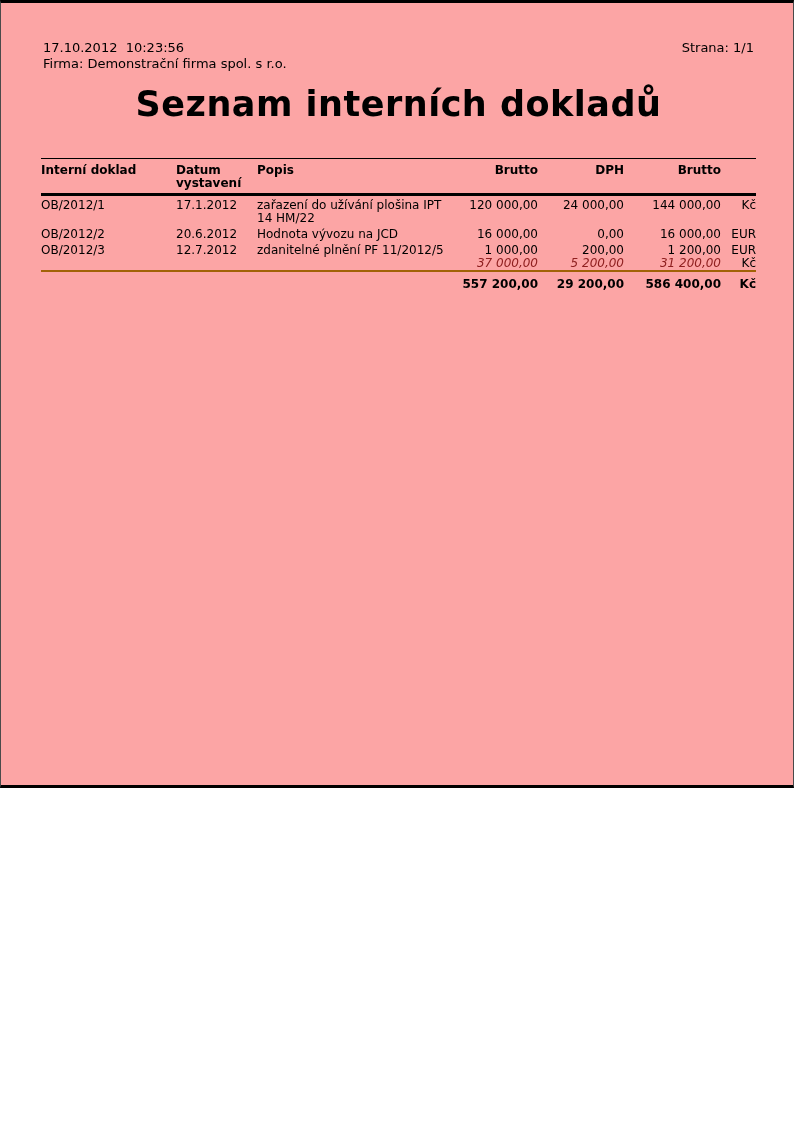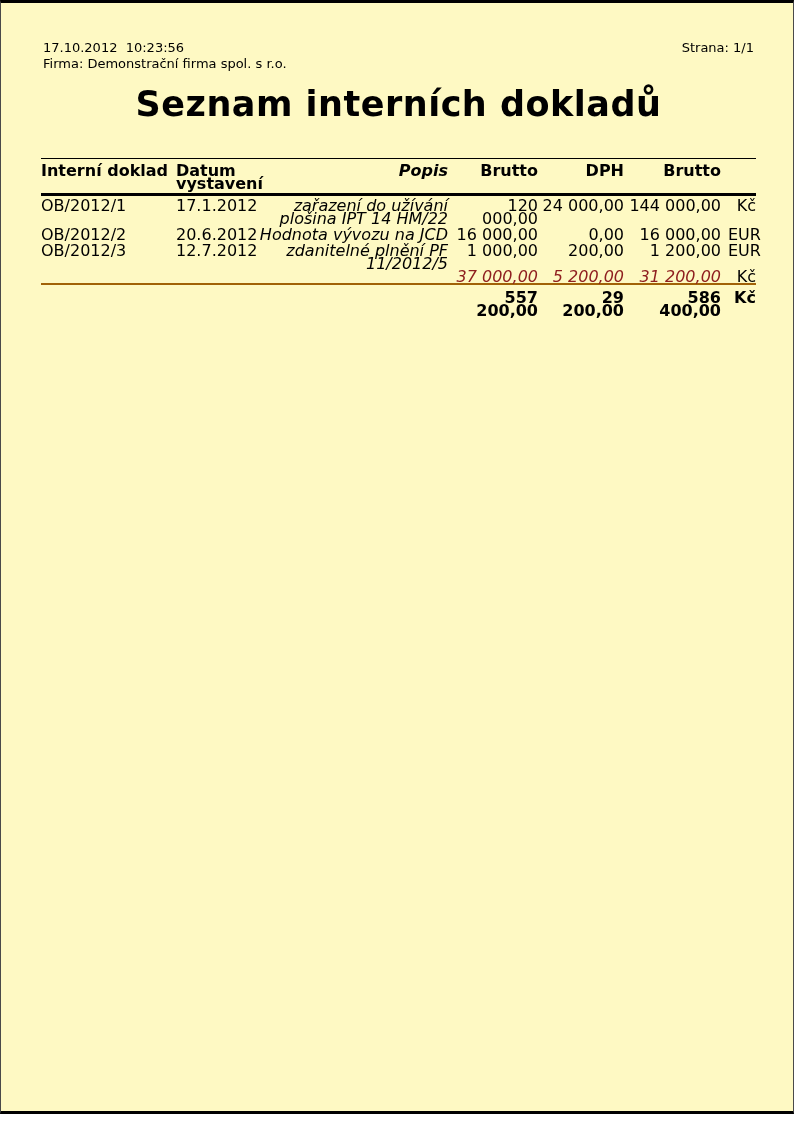--- a/index.html
+++ b/index.html
@@ -1,22 +1,22 @@
 <!DOCTYPE html>
 <html style="--alt-color: #8f2020;"><head>
 <meta charset="utf-8">
 <style>
   html, body { margin: 0; padding: 0; background: #ffffff; }
   body { font-family: "DejaVu Sans", "Liberation Sans", sans-serif; color: #000; }
 
   .page {
     box-sizing: border-box;
     width: 794px;
-    height: 1114px;
-    background: #fef9c3;
+    height: 788px;
+    background: #fca5a5;
     border-top: 3px solid #000;
     border-bottom: 3px solid #000;
     border-left: 1px solid #4a4a4a;
     border-right: 1px solid #4a4a4a;
     padding: 37px 39px 0 42px;
     overflow: hidden;
   }
 
   .meta-row {
     display: flex;
@@ -33,39 +33,39 @@
     font-size: 35px;
     font-weight: bold;
     letter-spacing: 0.5px;
   }
 
   table.doc-table {
     table-layout: fixed;
     border-collapse: collapse;
     width: 715px;
     margin-left: -2px;
-    font-size: 16px;
+    font-size: 12px;
     margin-top: 20px;
   }
   .doc-table th, .doc-table td {
     padding: 0;
     vertical-align: top;
     line-height: 13px;
     font-weight: normal;
   }
   .doc-table thead th {
     border-top: 1px solid #000;
     border-bottom: 3px solid #000;
     padding-top: 5px;
     padding-bottom: 3px;
     font-weight: bold;
   }
   .c-doc  { text-align: left; }
   .c-date { text-align: left; white-space: pre-line; }
-  .c-desc { text-align: right; padding-left: 9px !important; font-style: italic; }
+  .c-desc { text-align: left; padding-left: 9px !important; }
   .c-num  { text-align: right; }
   .c-cur  { text-align: right; padding-left: 7px !important; }
 
   .doc-table tbody tr.main-row td { padding-top: 3px; }
   .doc-table tbody tr.alt-row td.c-num {
     color: var(--alt-color, #8f2020);
     font-style: italic;
   }
   .doc-table tr.totals-row td {
     border-top: 2px solid #a16207;

